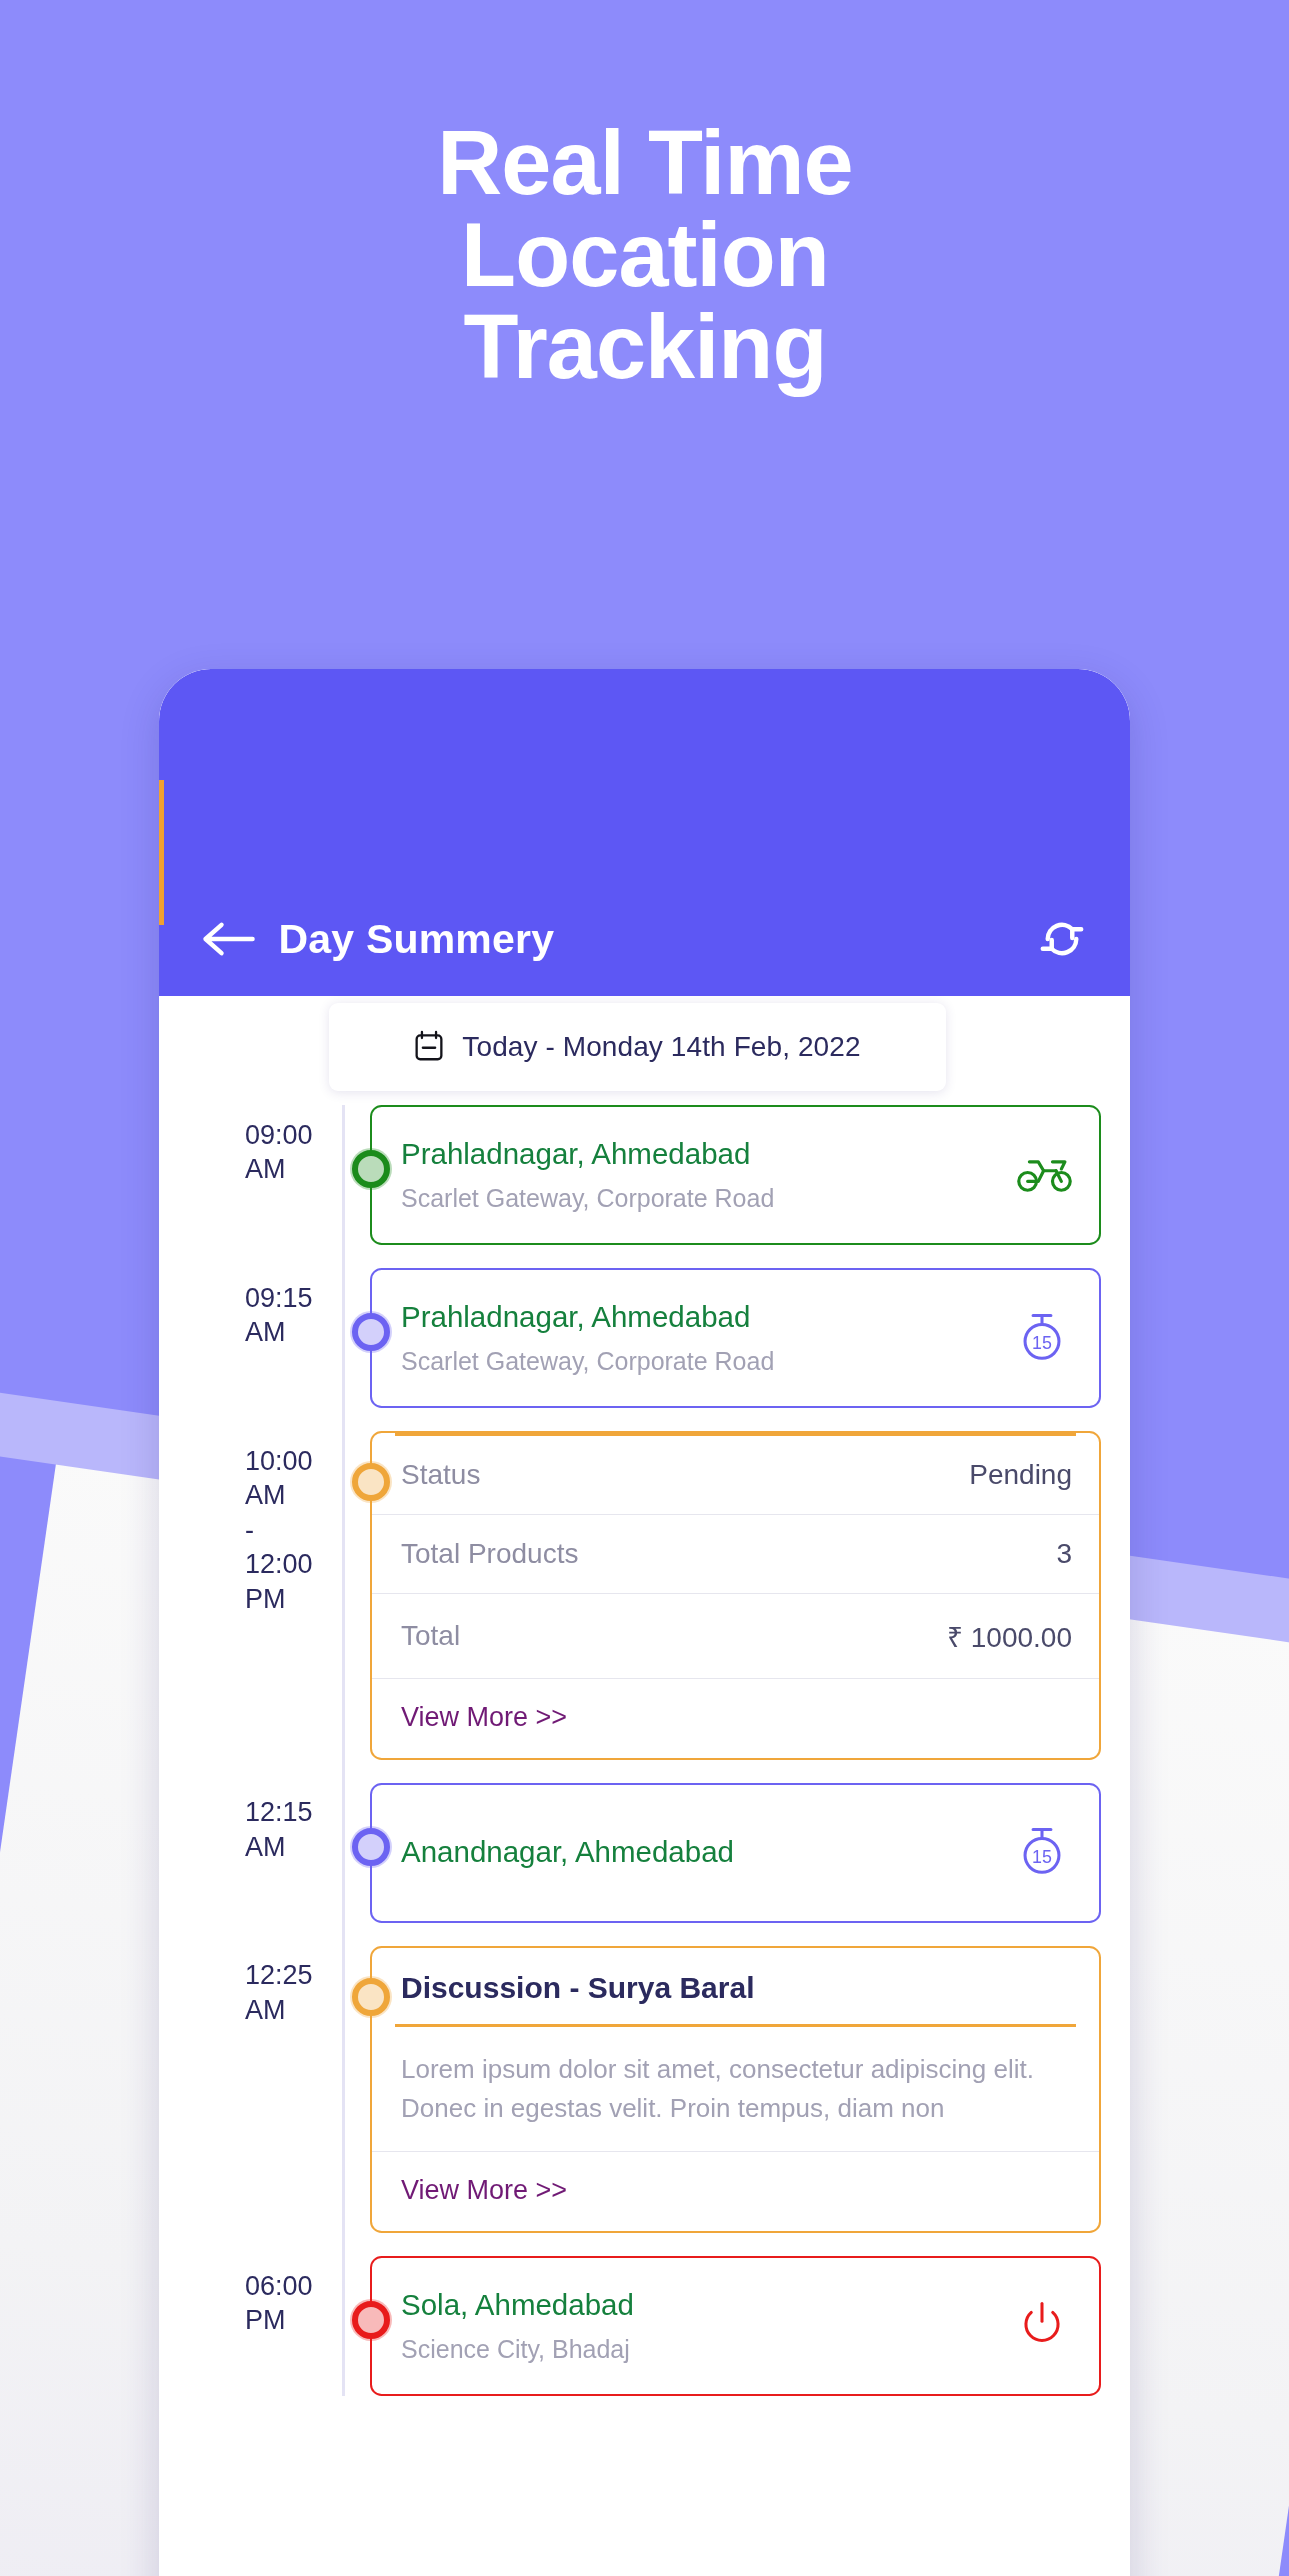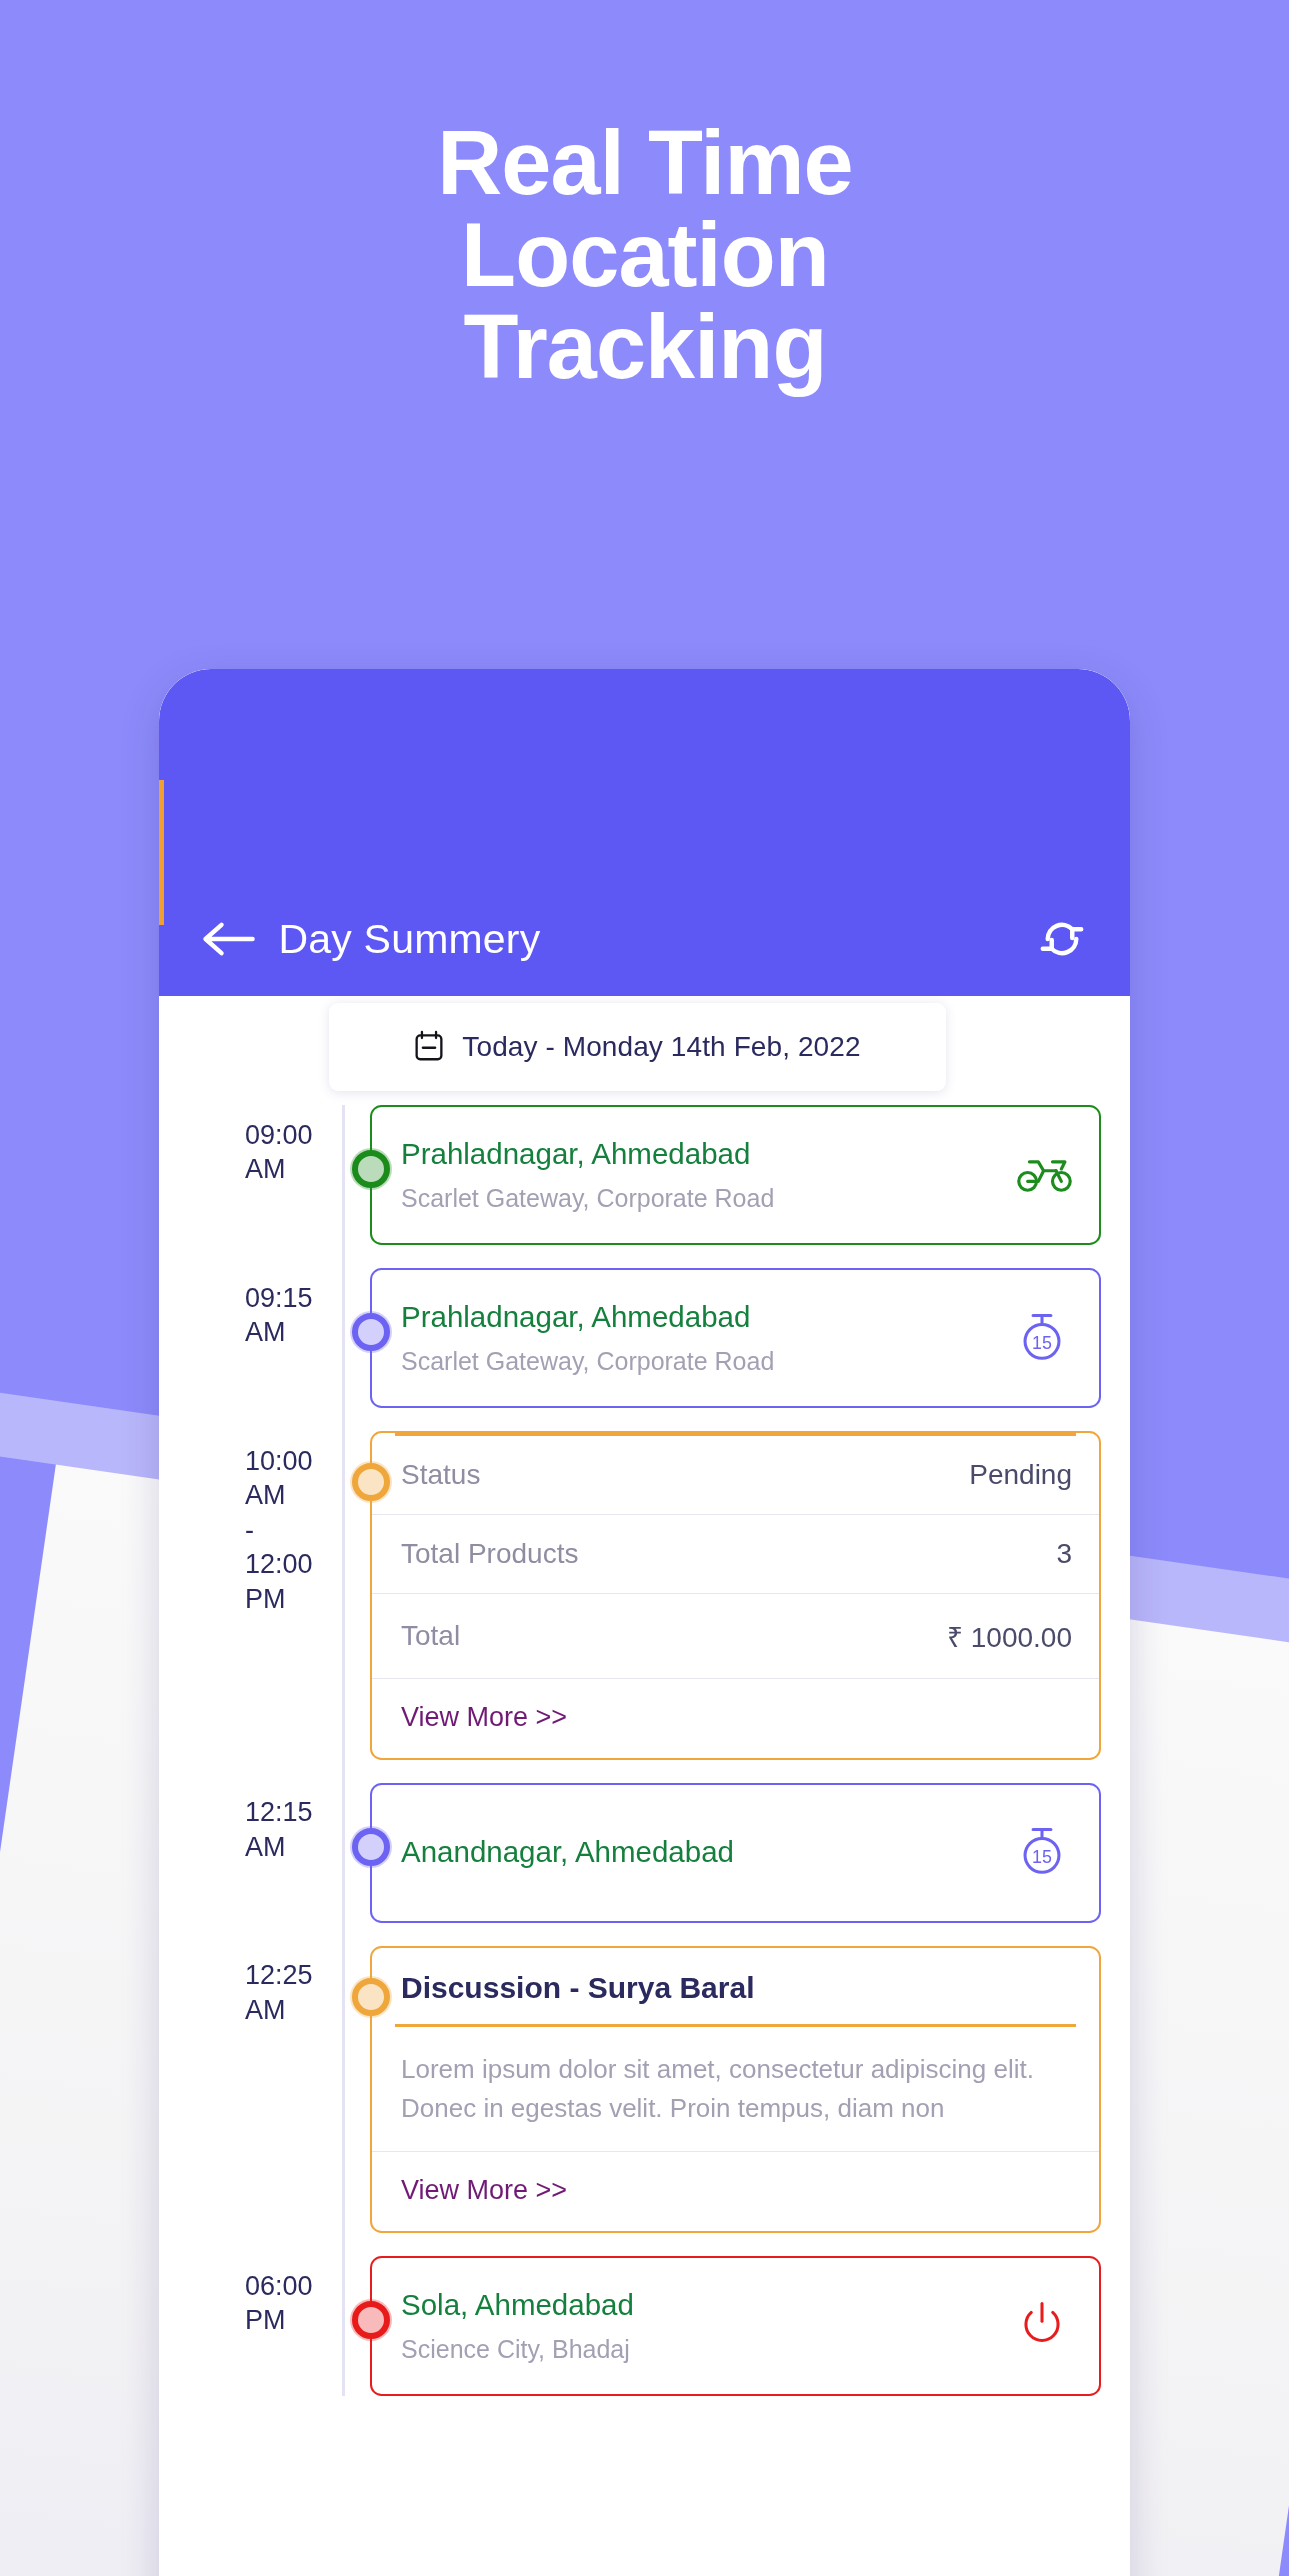--- a/index.html
+++ b/index.html
@@ -54,21 +54,21 @@
   #appbar {
     position:absolute; left:0; top:0; width:971px; height:327px;
     background:#5d57f4; border-radius:52px 52px 0 0;
     display:flex; align-items:flex-end; padding:0 43px 32px 43px;
   }
   #appbar .bar-inner {
     display:flex; align-items:center; width:100%;
   }
   #back-arrow { width:55px; height:38px; flex:none; }
   #appbar-title {
-    color:#ffffff; font-size:41px; font-weight:normal;
+    color:#ffffff; font-size:41px; font-weight:bold;
     margin-left:21.5px; letter-spacing:0.2px;
   }
   #refresh-btn { margin-left:auto; width:50px; height:50px; }
 
   
   #date-chip {
     position:absolute; left:170px; top:334px;
     width:617px; height:88px; background:#ffffff;
     border-radius:9px; box-shadow:0 1.8px 10.7px rgba(60,50,130,.13);
     display:flex; align-items:center; justify-content:center; gap:18px;

